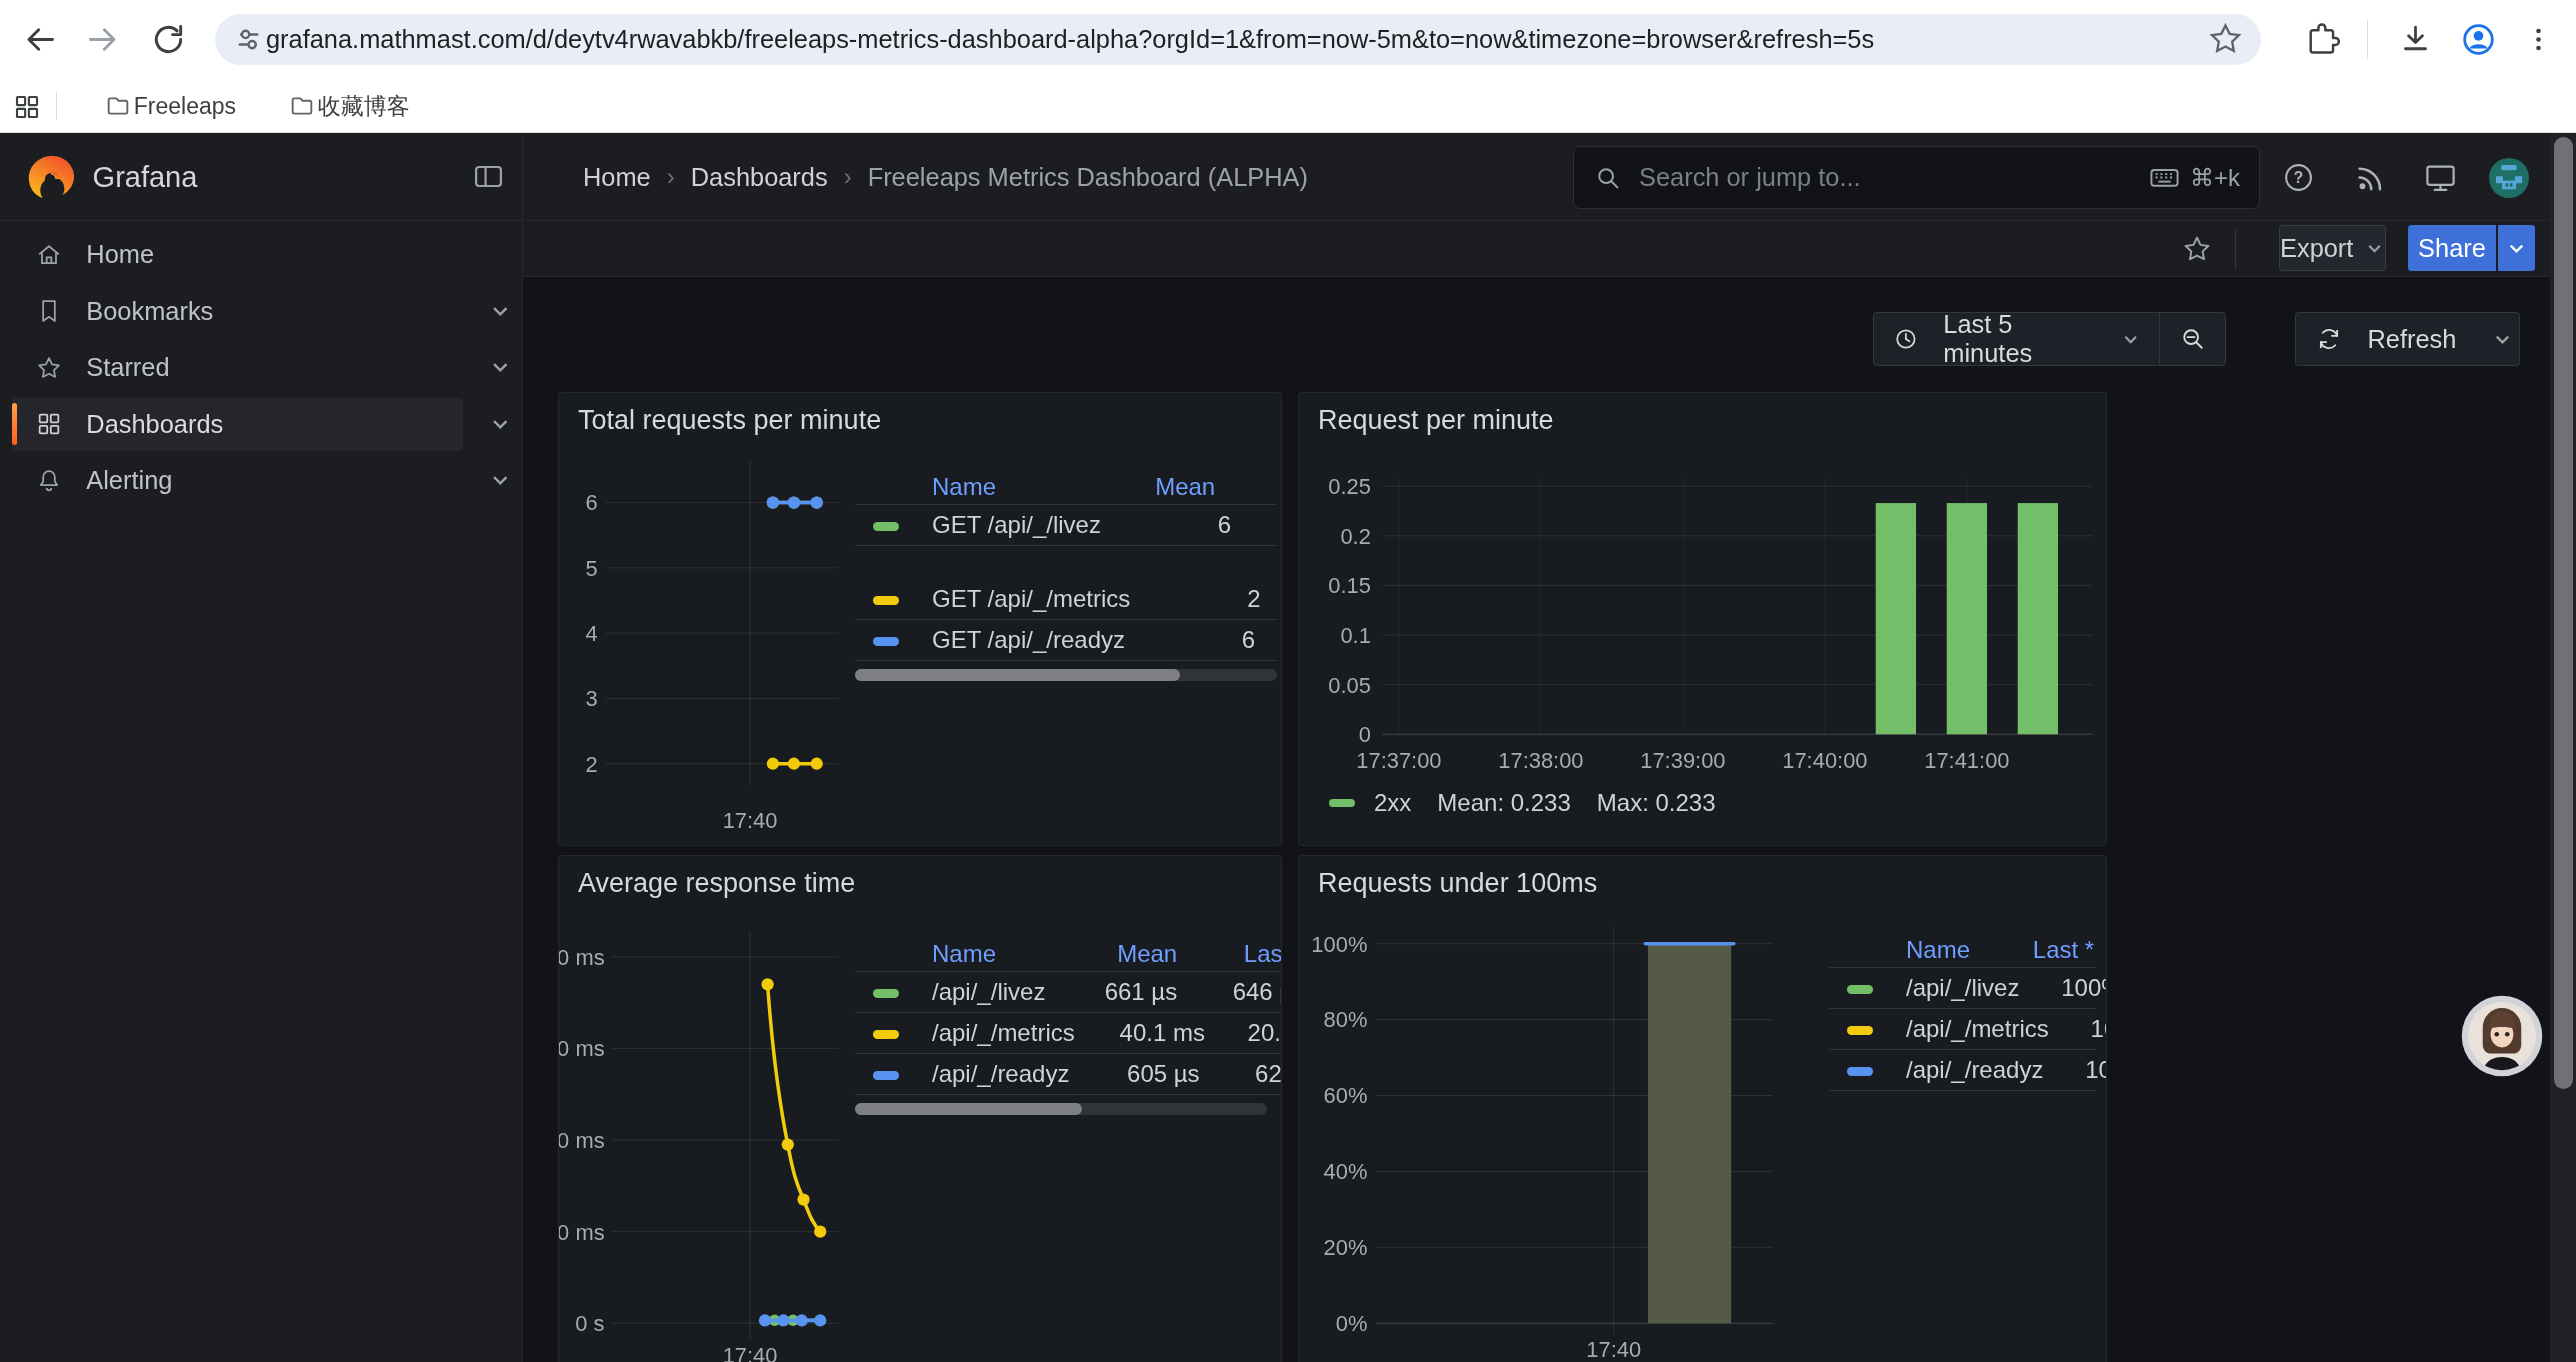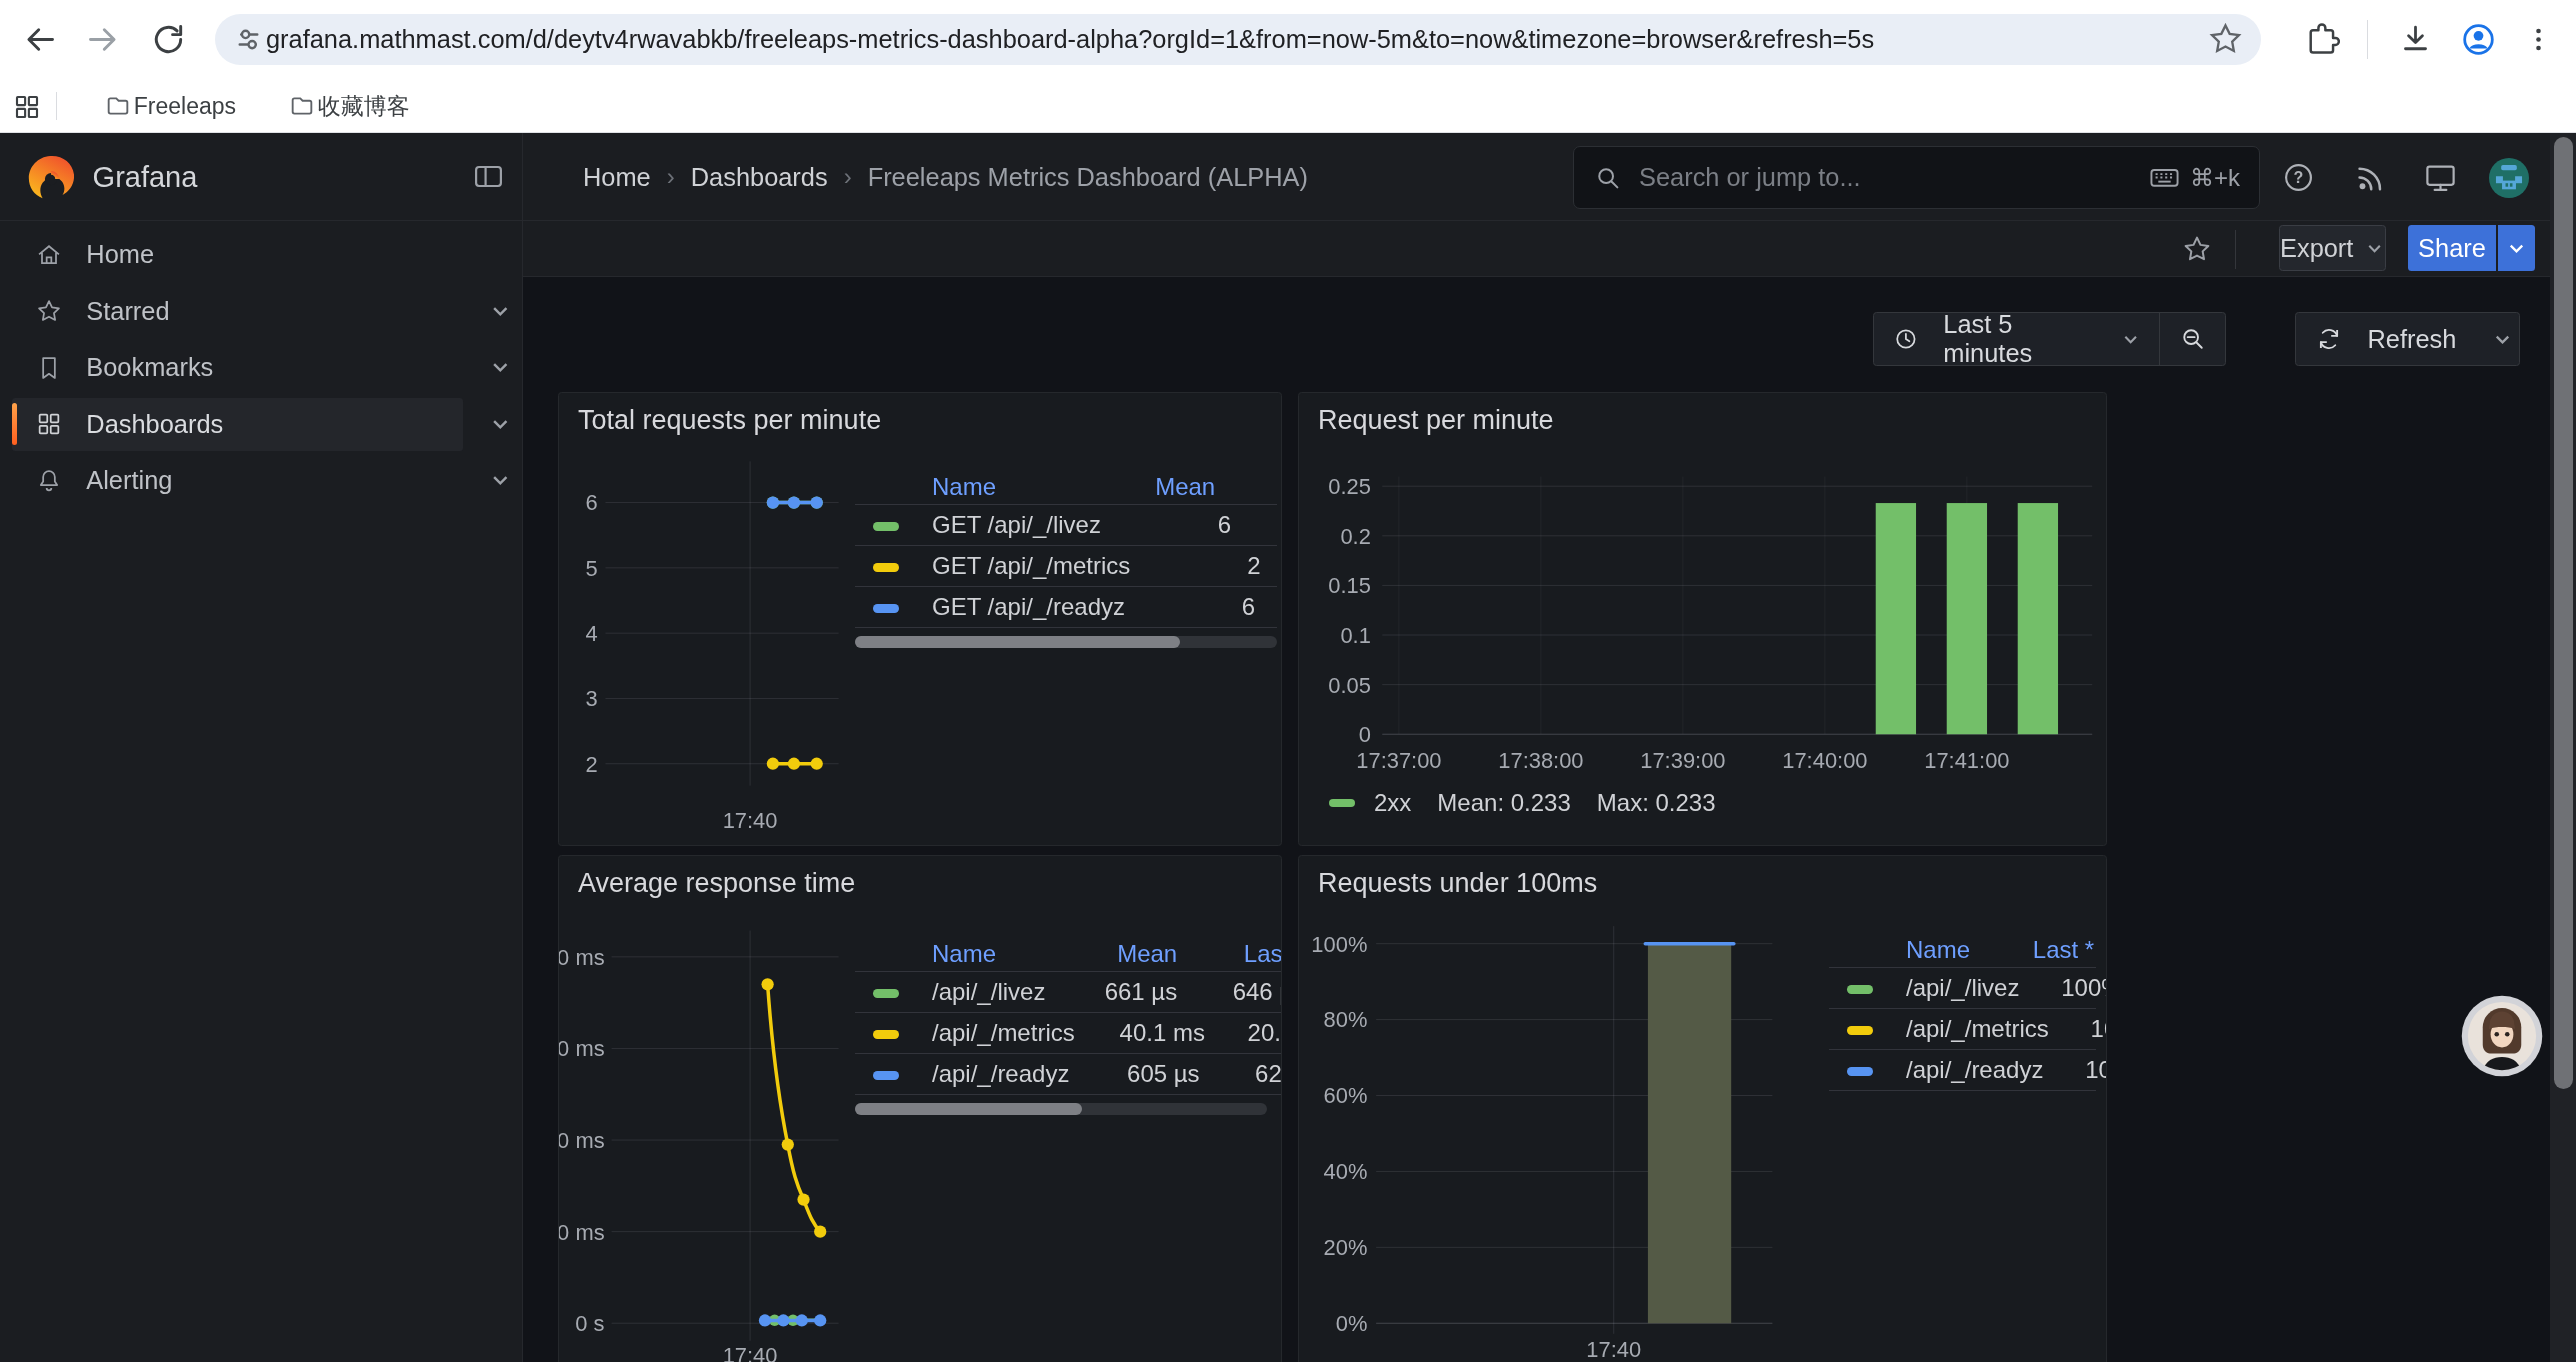--- a/index.html
+++ b/index.html
@@ -259,37 +259,37 @@
           <svg viewBox="0 0 48 48" width="28" height="28">
             <path d="M7 23 24 9l17 14M12 20v18h24V20" fill="none" stroke="currentColor" stroke-width="3"></path>
             <path d="M20 38V28h8v10" fill="none" stroke="currentColor" stroke-width="3"></path>
           </svg>
         </span>
       <span>Home</span>
     </div>
     <div class="side-item">
       <span class="s-ic">
           <svg viewBox="0 0 48 48" width="28" height="28">
-            <path d="M24 7l5.2 10.8L41 19.4l-8.5 8.2 2 11.7L24 33.8l-10.5 5.5 2-11.7L7 19.4l11.8-1.6z" fill="none" stroke="currentColor" stroke-width="3" stroke-linejoin="round"></path>
-          </svg>
-        </span>
-      <span>Starred</span>
+            <path d="M14 7h20v34l-10-7-10 7z" fill="none" stroke="currentColor" stroke-width="3" stroke-linejoin="round"></path>
+          </svg>
+        </span>
+      <span>Bookmarks</span>
       <span class="side-chev">
           <svg viewBox="0 0 24 24" width="24.6" height="24.6">
             <path d="M6 9l6 6 6-6" fill="none" stroke="currentColor" stroke-width="2.4"></path>
           </svg>
         </span>
     </div>
     <div class="side-item">
       <span class="s-ic">
           <svg viewBox="0 0 48 48" width="28" height="28">
-            <path d="M14 7h20v34l-10-7-10 7z" fill="none" stroke="currentColor" stroke-width="3" stroke-linejoin="round"></path>
-          </svg>
-        </span>
-      <span>Bookmarks</span>
+            <path d="M24 7l5.2 10.8L41 19.4l-8.5 8.2 2 11.7L24 33.8l-10.5 5.5 2-11.7L7 19.4l11.8-1.6z" fill="none" stroke="currentColor" stroke-width="3" stroke-linejoin="round"></path>
+          </svg>
+        </span>
+      <span>Starred</span>
       <span class="side-chev">
           <svg viewBox="0 0 24 24" width="24.6" height="24.6">
             <path d="M6 9l6 6 6-6" fill="none" stroke="currentColor" stroke-width="2.4"></path>
           </svg>
         </span>
     </div>
     <div class="side-item active">
       <span class="s-ic">
           <svg viewBox="0 0 48 48" width="28" height="28">
             <g fill="none" stroke="currentColor" stroke-width="3">
@@ -419,21 +419,21 @@
             <span class="lt-cell ">Name</span>
             <span class="lt-cell r">Mean</span>
             <span class="lt-cell "></span>
           </div>
           <div class="lt-row" style="grid-template-columns: 56px 1fr 132px 60px;">
             <span class="lt-cell  sw"><i class="swatch" style="background: rgb(115, 191, 105);"></i></span>
             <span class="lt-cell ">GET /api/_/livez</span>
             <span class="lt-cell r">6</span>
             <span class="lt-cell "></span>
           </div>
-          <div class="lt-row" style="grid-template-columns: 56px 1fr 132px 60px;">
+          <div class="lt-row" style="grid-template-columns: 56px 1fr 132px 60px; margin-top: 33px;">
             <span class="lt-cell  sw"><i class="swatch" style="background: rgb(242, 204, 12);"></i></span>
             <span class="lt-cell ">GET /api/_/metrics</span>
             <span class="lt-cell r">2</span>
             <span class="lt-cell "></span>
           </div>
           <div class="lt-row" style="grid-template-columns: 56px 1fr 132px 60px;">
             <span class="lt-cell  sw"><i class="swatch" style="background: rgb(87, 148, 242);"></i></span>
             <span class="lt-cell ">GET /api/_/readyz</span>
             <span class="lt-cell r">6</span>
             <span class="lt-cell "></span>

